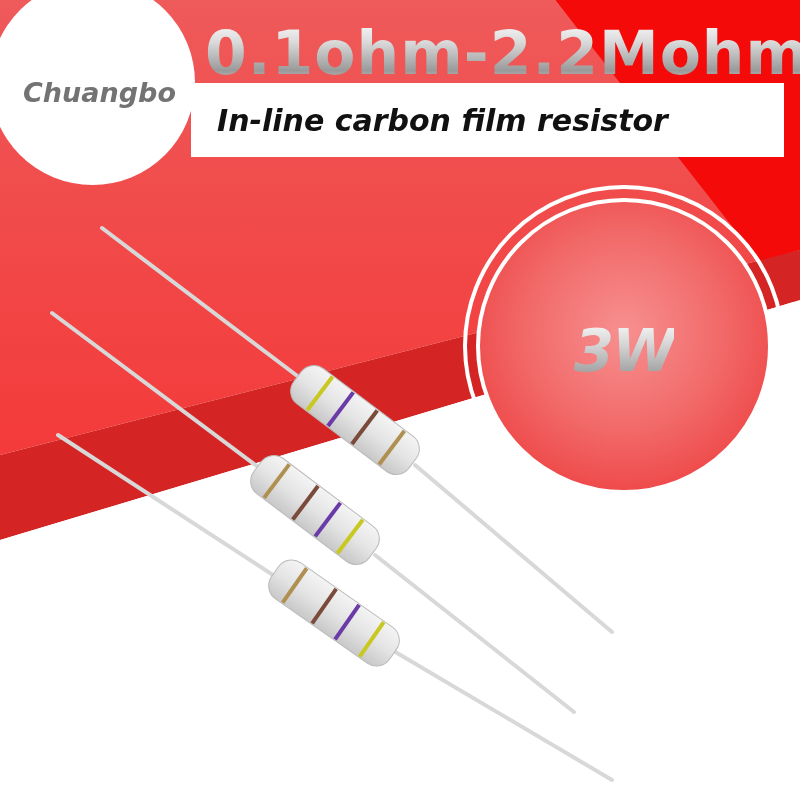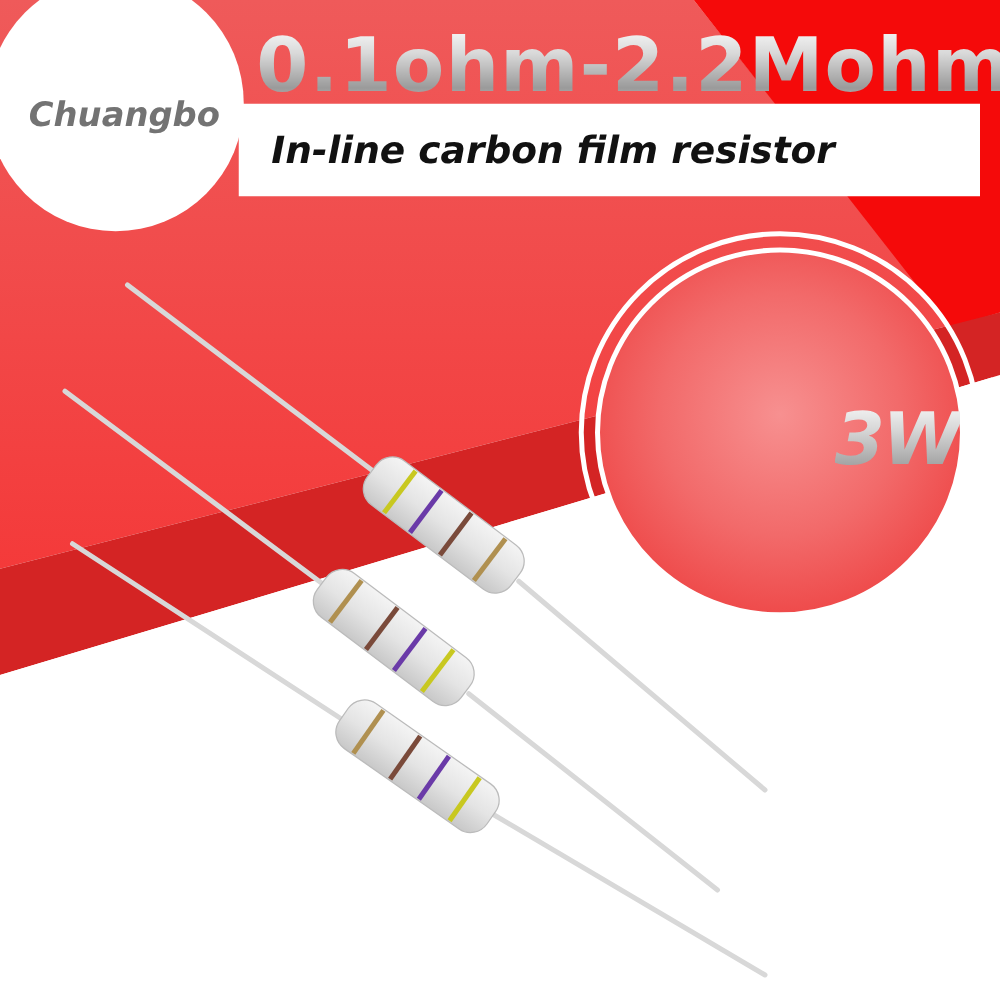--- a/index.html
+++ b/index.html
@@ -9,21 +9,21 @@
     .brand-circle { position: absolute; left: -10px; top: -20px; width: 205px; height: 205px; border-radius: 50%; background: #ffffff; display: flex; align-items: center; justify-content: center; }
     .brand-text { font-style: italic; font-weight: bold; font-size: 27px; color: #737373; letter-spacing: 0px; margin-top: 20px; margin-left: 14px; }
     .headline { position: absolute; left: 205px; top: 18px; font-size: 60px; font-weight: bold; letter-spacing: 1px; white-space: nowrap;
       background: linear-gradient(180deg, #ffffff 0%, #d9d9d9 35%, #9a9a9a 75%, #cfcfcf 100%);
       -webkit-background-clip: text; background-clip: text; color: transparent; }
     .banner { position: absolute; left: 191px; top: 83px; width: 593px; height: 74px; background: #ffffff; display: flex; align-items: center; }
     .banner-text { font-size: 30px; font-weight: bold; font-style: italic; color: #111111; margin-left: 26px; white-space: nowrap; text-align: center; }
     .badge { position: absolute; left: 463px; top: 185px; width: 322px; height: 322px; border-radius: 50%; border: 4px solid #ffffff; box-sizing: border-box; display: flex; align-items: center; justify-content: center; }
     .badge-inner { width: 296px; height: 296px; border-radius: 50%; border: 4px solid #ffffff; box-sizing: border-box;
       background: radial-gradient(circle at 50% 45%, #f79090 0%, #f26a6a 45%, #ee4545 80%, #ec3b3b 100%);
-      display: flex; align-items: center; justify-content: flex-end; }
+      display: flex; align-items: center; justify-content: center; }
     .badge-text { font-size: 58px; font-weight: bold; font-style: italic; letter-spacing: -2px; margin-top: 10px;
       background: linear-gradient(180deg, #ffffff 0%, #d6d6d6 40%, #8c8c8c 100%);
       -webkit-background-clip: text; background-clip: text; color: transparent; }
     .resistors { position: absolute; left: 0; top: 0; width: 800px; height: 800px; }
   </style>
 </head>
 <body>
 
 <div class="canvas">
 

